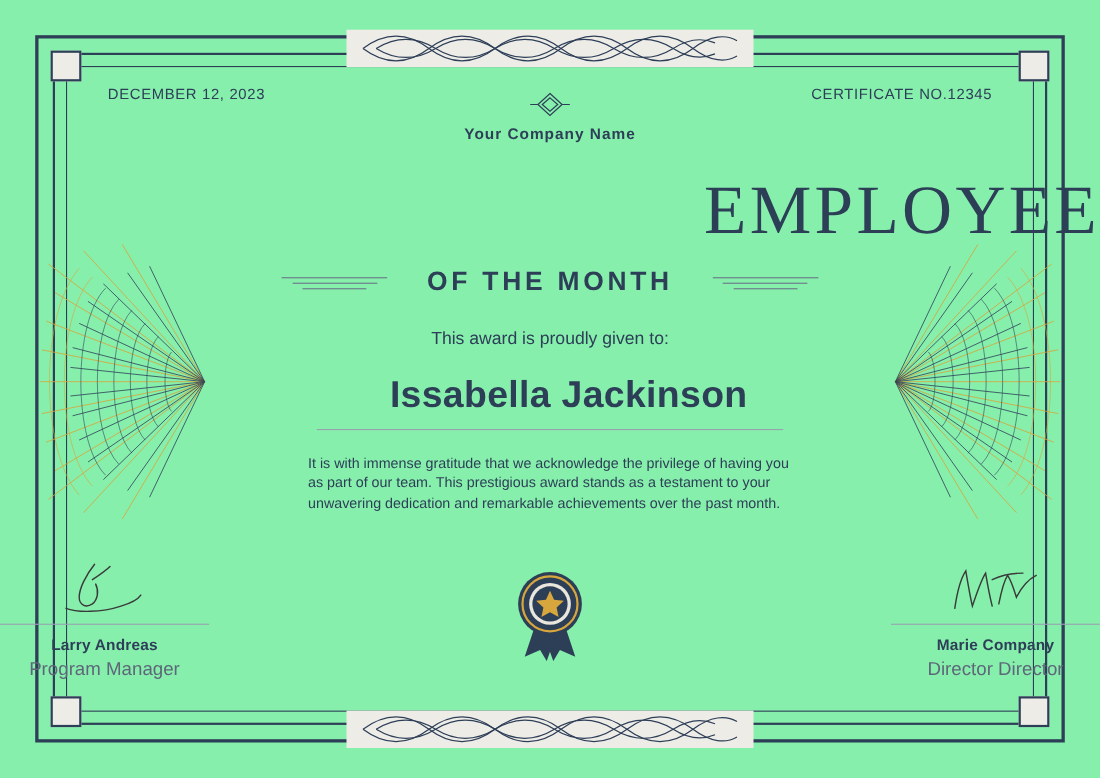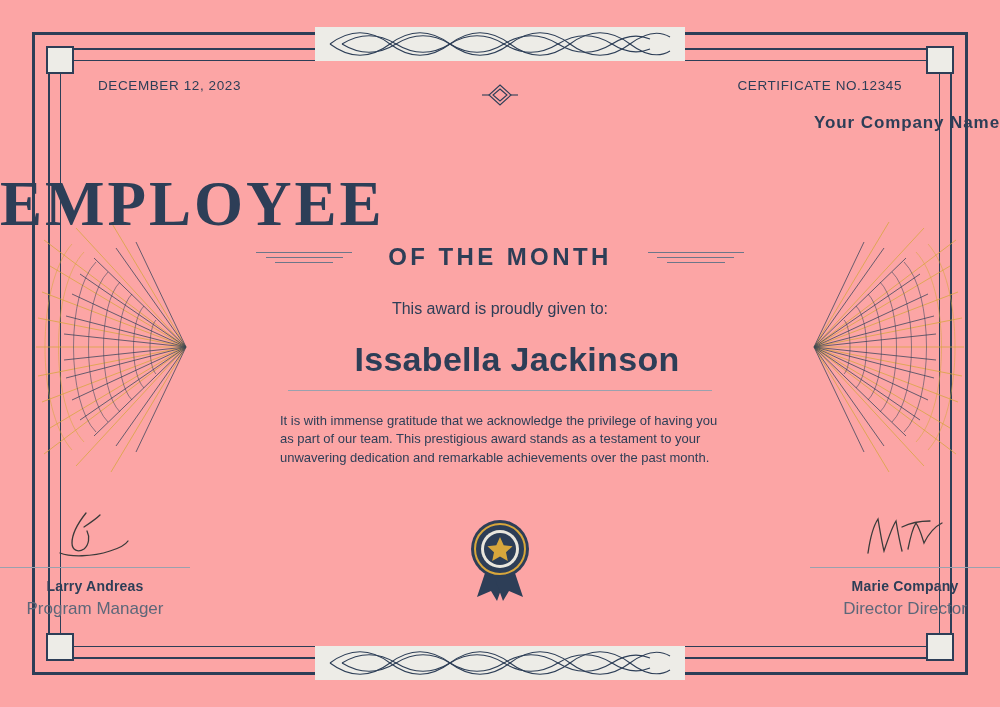--- a/index.html
+++ b/index.html
@@ -7,21 +7,21 @@
     padding: 0;
     background: #ffffff;
   }
   body {
     font-family: "Liberation Sans", sans-serif;
   }
   .certificate {
     position: relative;
     width: 1000px;
     height: 707px;
-    background: #fca5a5;
+    background: #86efac;
     overflow: hidden;
     box-sizing: border-box;
   }
 
   
   .frame-outer {
     position: absolute;
     left: 32px;
     top: 32px;
     right: 32px;
@@ -115,35 +115,35 @@
     top: 82px;
     left: 50%;
     transform: translateX(-50%);
     width: 44px;
     height: 26px;
   }
   .company {
     position: absolute;
     top: 113px;
     left: 0; right: 0;
-    text-align: right;
-    font-size: 17px;
+    text-align: center;
+    font-size: 14px;
     font-weight: bold;
     letter-spacing: 0.9px;
     color: #2d3e57;
   }
 
   .title {
     position: absolute;
-    top: 173px;
-    left: 0; right: 0;
-    text-align: left;
+    top: 160px;
+    left: 0; right: 0;
+    text-align: right;
     font-family: "Liberation Serif", serif;
     font-size: 63px;
-    font-weight: bold;
+    font-weight: normal;
     letter-spacing: 3px;
     color: #2d3e57;
     line-height: 1;
   }
 
   .subtitle-row {
     position: absolute;
     top: 243px;
     left: 0; right: 0;
     display: flex;

